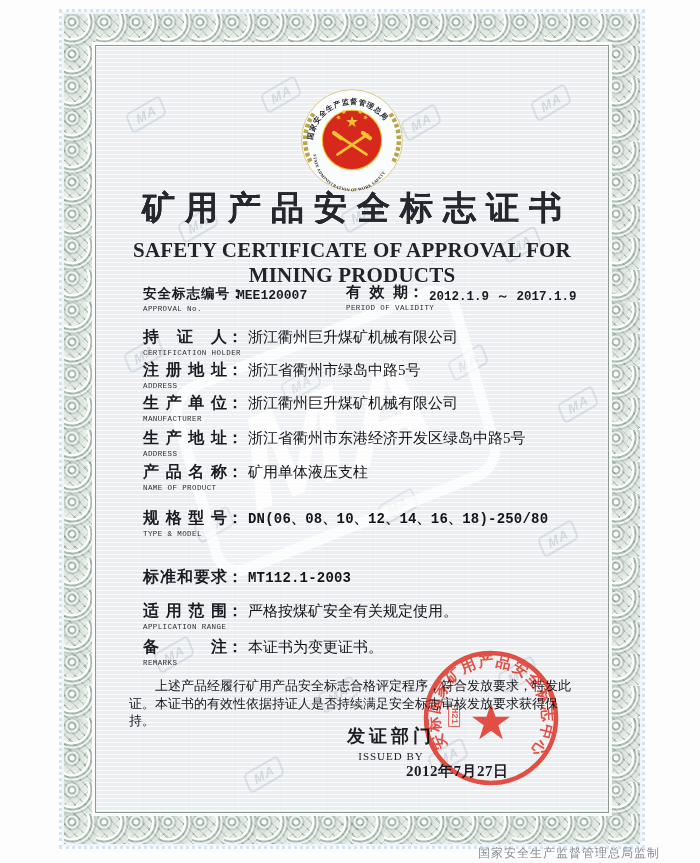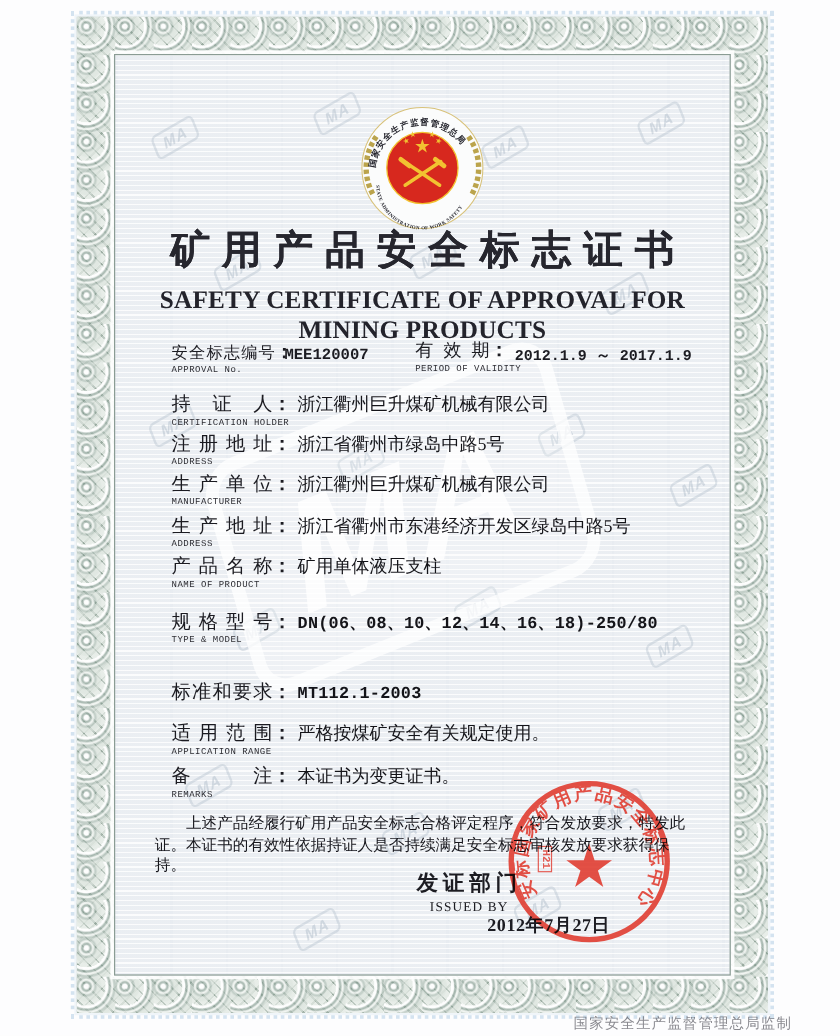--- a/index.html
+++ b/index.html
@@ -68,21 +68,21 @@
     position:absolute; left:0; right:0; top:140px; text-align:center;
     font-size:33px; font-weight:bold; letter-spacing:10px; padding-left:10px;
     color:#26262e; text-shadow:0 0 .4px #26262e;
   }
   .cert-subtitle {
     position:absolute; left:0; right:0; top:192px; text-align:center;
     font-size:21px; font-weight:bold; letter-spacing:.2px; color:#23232b;
   }
 
   .sub-en { font-family:"Liberation Mono","DejaVu Sans Mono",monospace; font-size:7.5px; letter-spacing:.4px; color:#2e2e34; margin-top:1px; white-space:nowrap; }
-  .jlabel { display:inline-block; text-align:justify; text-align-last:justify; font-weight:400; color:#1b1b21; }
+  .jlabel { display:inline-block; text-align:justify; text-align-last:justify; font-weight:700; color:#1b1b21; }
   .colon  { font-weight:600; }
 
   .approval-label { position:absolute; left:47px; top:237px; }
   .approval-label .jlabel { width:86px; font-size:13.5px; }
   .approval-value { position:absolute; left:141px; top:242px; font-family:"Liberation Mono","DejaVu Sans Mono",monospace; font-size:13px; font-weight:bold; }
   .validity-label { position:absolute; left:250px; top:236px; }
   .validity-label .jlabel { width:62px; font-size:15px; }
   .validity-value { position:absolute; left:333px; top:242px; font-family:"Liberation Mono","DejaVu Sans Mono",monospace; font-size:12.5px; font-weight:bold; white-space:nowrap; }
 
   .field-row { position:absolute; left:47px; right:10px; }

